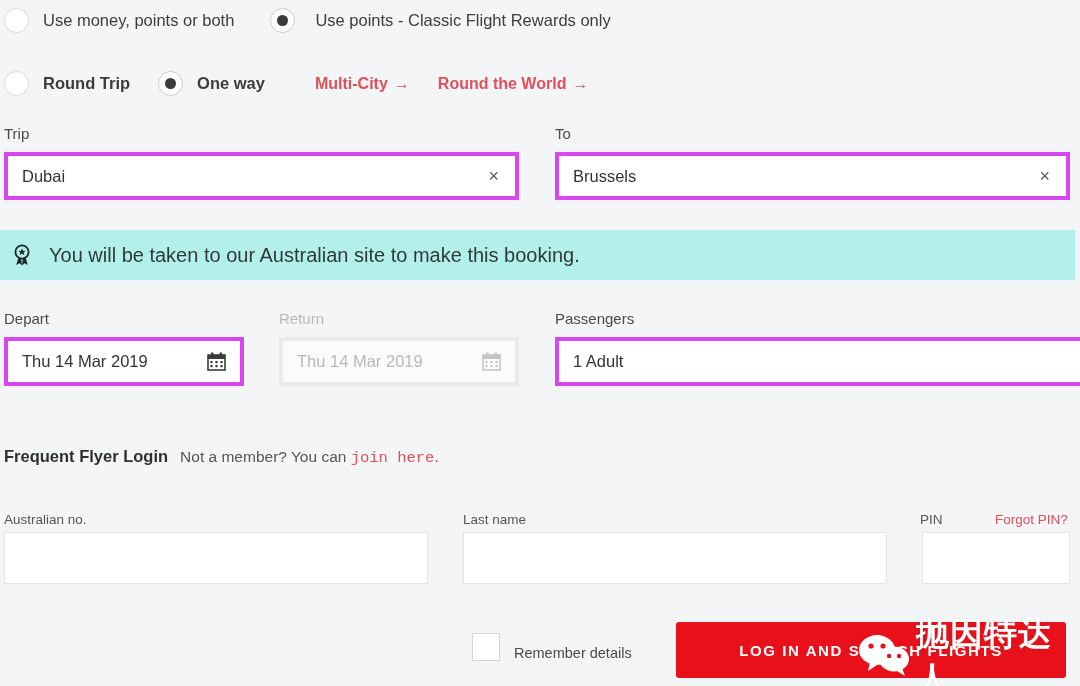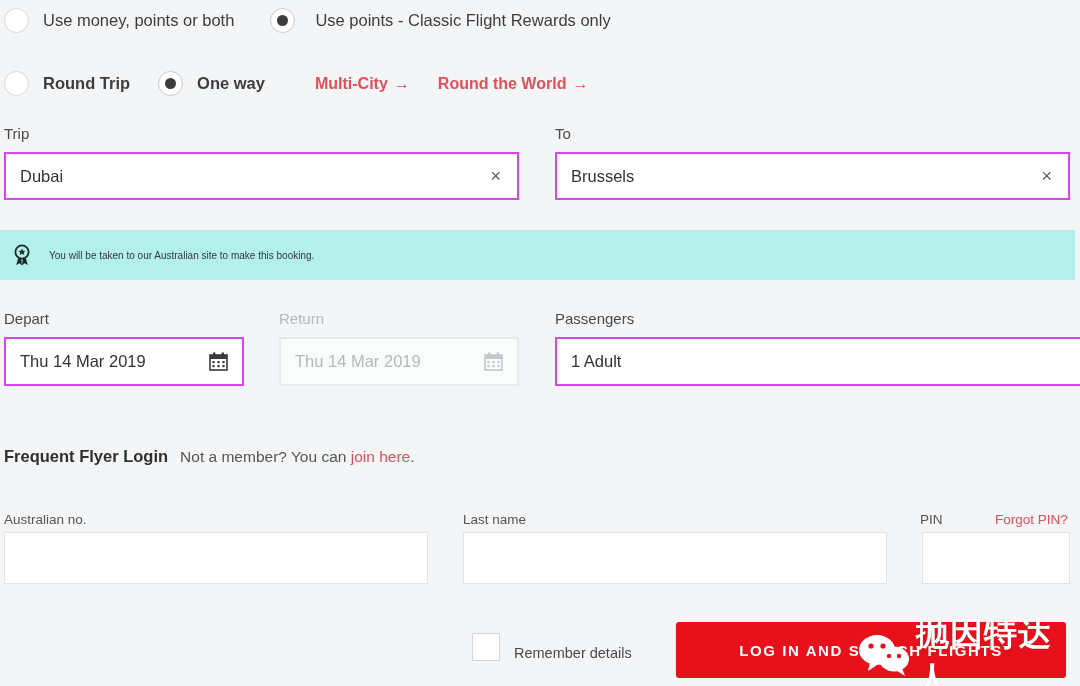--- a/index.html
+++ b/index.html
@@ -38,21 +38,21 @@
   .rowlink .arr { margin-left: 6px; }
 
   
   .fld-label {
     position: absolute; font-size: 15px; color: #4a4a4a;
   }
   .fld-label.dim { color: #b6b9bc; }
 
   .fbox {
     position: absolute; background: #ffffff;
-    border: 2px solid #d946ef;
+    border: 4px solid #d946ef;
     display: flex; align-items: center;
   }
   .fbox.dim { background: #fafbfb; border-color: #e8eaec; }
   .fbox .val {
     font-size: 16.5px; color: #333; padding-left: 14px; flex: 1;
     white-space: nowrap; overflow: hidden;
   }
   .fbox.dim .val { color: #b6b9bc; }
 
   .clear-x {
@@ -62,27 +62,27 @@
 
   .cal-ico { padding-right: 14px; display: flex; align-items: center; }
   .chev { padding-right: 18px; display: flex; align-items: center; }
 
   
   .notice {
     position: absolute; left: 0; top: 230px; width: 1075px; height: 50px;
     background: #b3f0ec; display: flex; align-items: center;
   }
   .notice .ico { width: 44px; display: flex; justify-content: center; align-items: center; }
-  .notice .msg { font-size: 10px; color: #2e3b3b; margin-left: 5px; }
+  .notice .msg { font-size: 20px; color: #2e3b3b; margin-left: 5px; }
 
   
   .ff-head { position: absolute; left: 4px; top: 447px; display: flex; align-items: baseline; }
   .ff-title { font-size: 16.5px; font-weight: bold; color: #2f2f2f; }
   .ff-sub { font-size: 15.5px; color: #555; margin-left: 12px; }
-  .ff-link { color: #e0505a; text-decoration: none; }
+  .ff-link { color: #e0505a; text-decoration: none; font-family: Liberation Mono, monospace; }
 
   .sm-label { position: absolute; font-size: 13.5px; color: #555; }
   .sm-link { position: absolute; font-size: 13.5px; color: #e0505a; text-decoration: none; }
 
   .tbox {
     position: absolute; background: #ffffff; border: 1px solid #e2e4e6;
   }
 
   
   .chk-wrap { position: absolute; left: 472px; top: 633px; display: flex; align-items: flex-end; }

